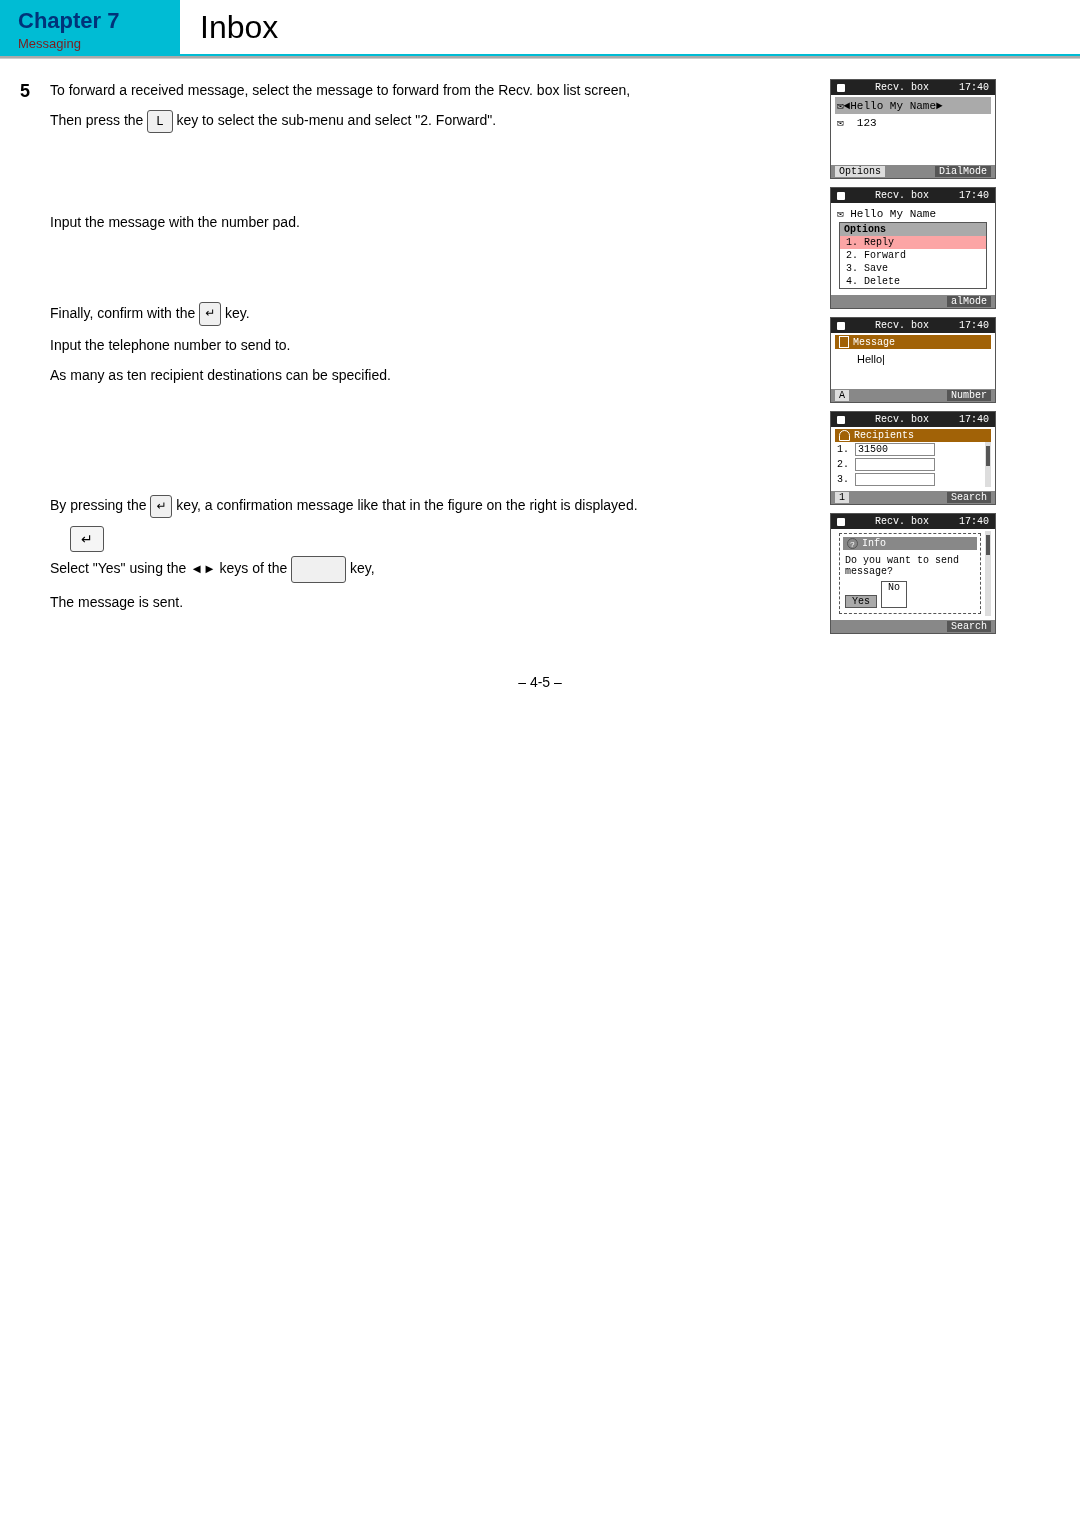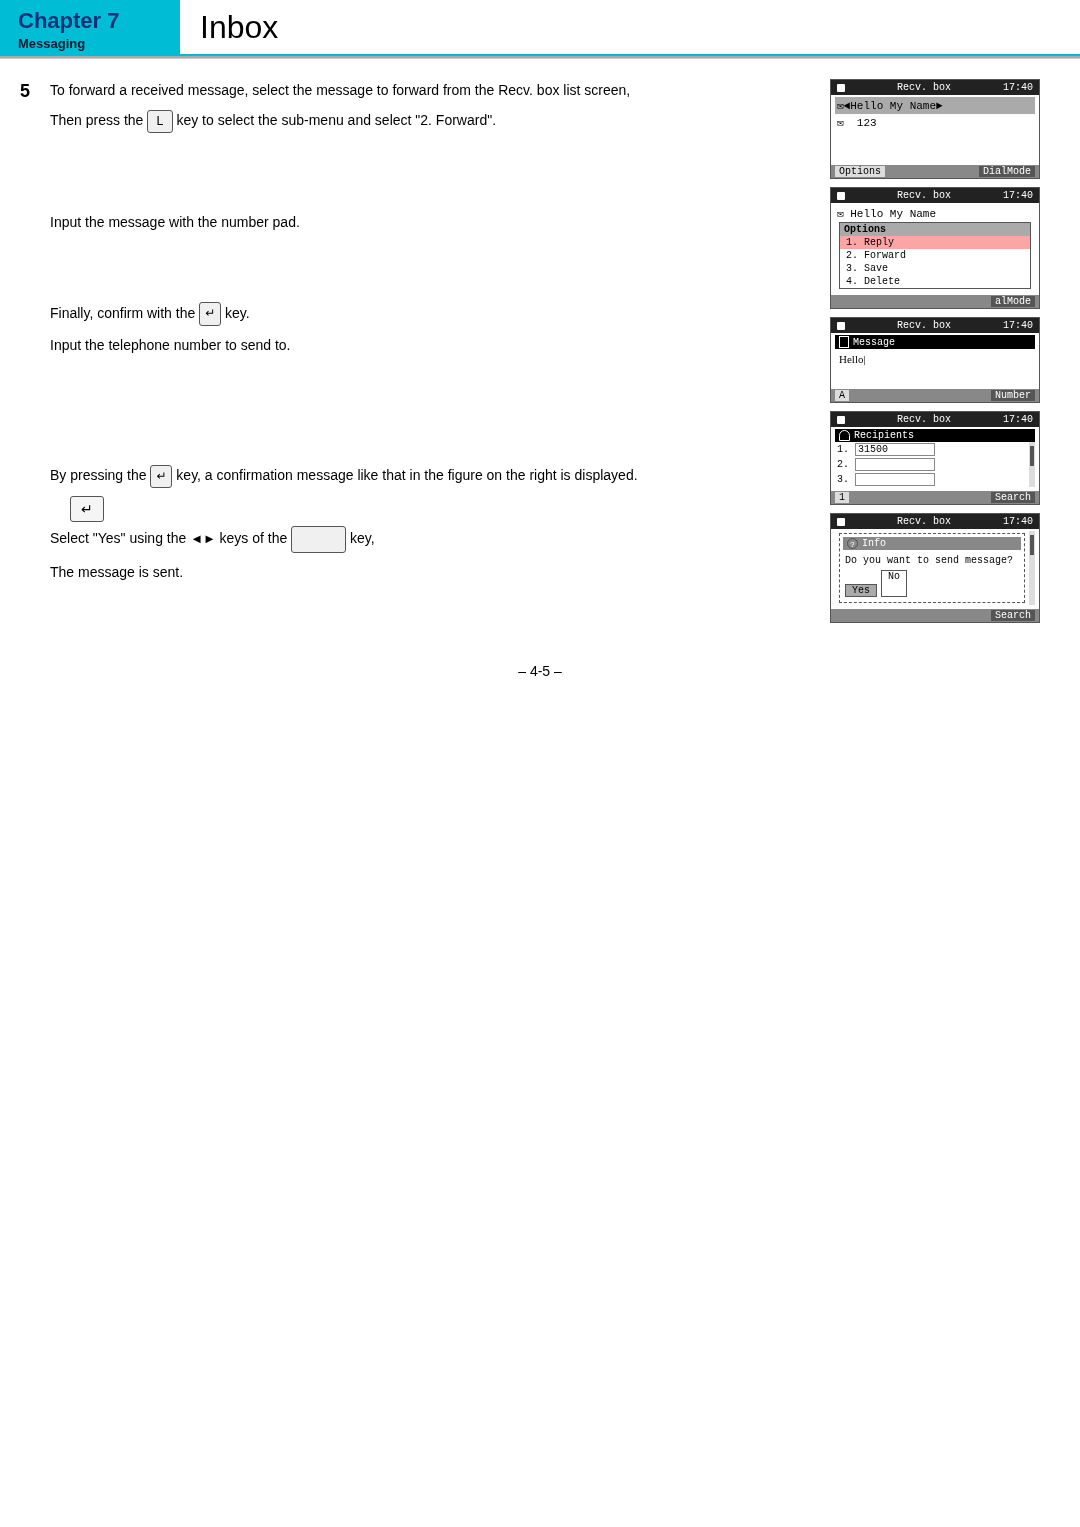--- a/index.html
+++ b/index.html
@@ -97,21 +97,21 @@
       min-width: 220px;
       width: 220px;
     }
 
     
     .phone-screen {
       border: 1.5px solid #555;
       background: #fff;
       font-family: 'Courier New', monospace;
       font-size: 11px;
-      width: 210px;
+      width: 166px;
       overflow: hidden;
     }
 
     .screen-titlebar {
       display: flex;
       justify-content: space-between;
       align-items: center;
       background: #222;
       color: #fff;
       padding: 2px 6px;
@@ -175,21 +175,21 @@
     .options-menu-item {
       padding: 1px 6px;
       font-size: 10px;
       font-family: 'Courier New', monospace;
     }
     .options-menu-item.active {
       background: #fca5a5;
     }
 
     .msg-header-row {
-      background: #000000;
+      background: #a16207;
       color: #fff;
       padding: 1px 4px;
       font-size: 10px;
       display: flex;
       align-items: center;
       gap: 4px;
     }
 
     .recipients-row {
       display: flex;
@@ -296,21 +296,21 @@
       vertical-align: middle;
     }
   </style>
 </head>
 <body>
 
 <div class="header">
   <div class="header-chapter">
     <div>
       <div style="font-size:22px;font-weight:bold;color:#00337a;">Chapter 7</div>
-      <div style="font-size:13px;font-weight:bold;color:#0f172a;margin-top:2px;">Messaging</div>
+      <div style="font-size:13px;font-weight:normal;color:#7f1d1d;margin-top:2px;">Messaging</div>
     </div>
   </div>
   <div class="header-inbox">
     <span style="font-size:32px;font-weight:normal;">Inbox</span>
   </div>
 </div>
 
 <div class="content-wrapper">
   <div class="step-row">
 
@@ -338,20 +338,23 @@
 
       <div class="step-text">
         <span>Finally, confirm with the</span>
         <span class="key-enter">↵</span>
         <span> key.</span>
       </div>
 
       <div class="step-text">
         <span>Input the telephone number to send to.</span>
       </div>
+      <div class="step-text">
+        <span>As many as ten recipient destinations can be specified.</span>
+      </div>
 
       <div class="spacer-section3"></div>
 
       <div class="step-text">
         <span>By pressing the</span>
         <span class="key-enter">↵</span>
         <span> key, a confirmation message like that in the figure on the right is displayed.</span>
       </div>
 
       <div style="margin: 8px 0 4px 20px;">
@@ -424,21 +427,21 @@
         <div class="screen-titlebar">
           <span style="display:inline-block;width:8px;height:8px;background:#fff;border-radius:1px;"></span>
           <span>Recv. box</span>
           <span>17:40</span>
         </div>
         <div class="screen-body">
           <div class="msg-header-row">
             <span style="display:inline-block;width:10px;height:12px;border:1.5px solid #fff;"></span>
             <span>Message</span>
           </div>
-          <div style="padding:4px 4px 20px 4px;font-family:Liberation Serif, serif;font-size:11px;">
+          <div style="padding:4px 4px 20px 4px;font-family:Liberation Sans, sans-serif;font-size:11px;margin-left:18px;">
             <span>Hello</span><span>|</span>
           </div>
         </div>
         <div class="screen-footer">
           <span class="btn-light">A</span>
           <span class="btn">Number</span>
         </div>
       </div>
 
       <div class="phone-screen">

